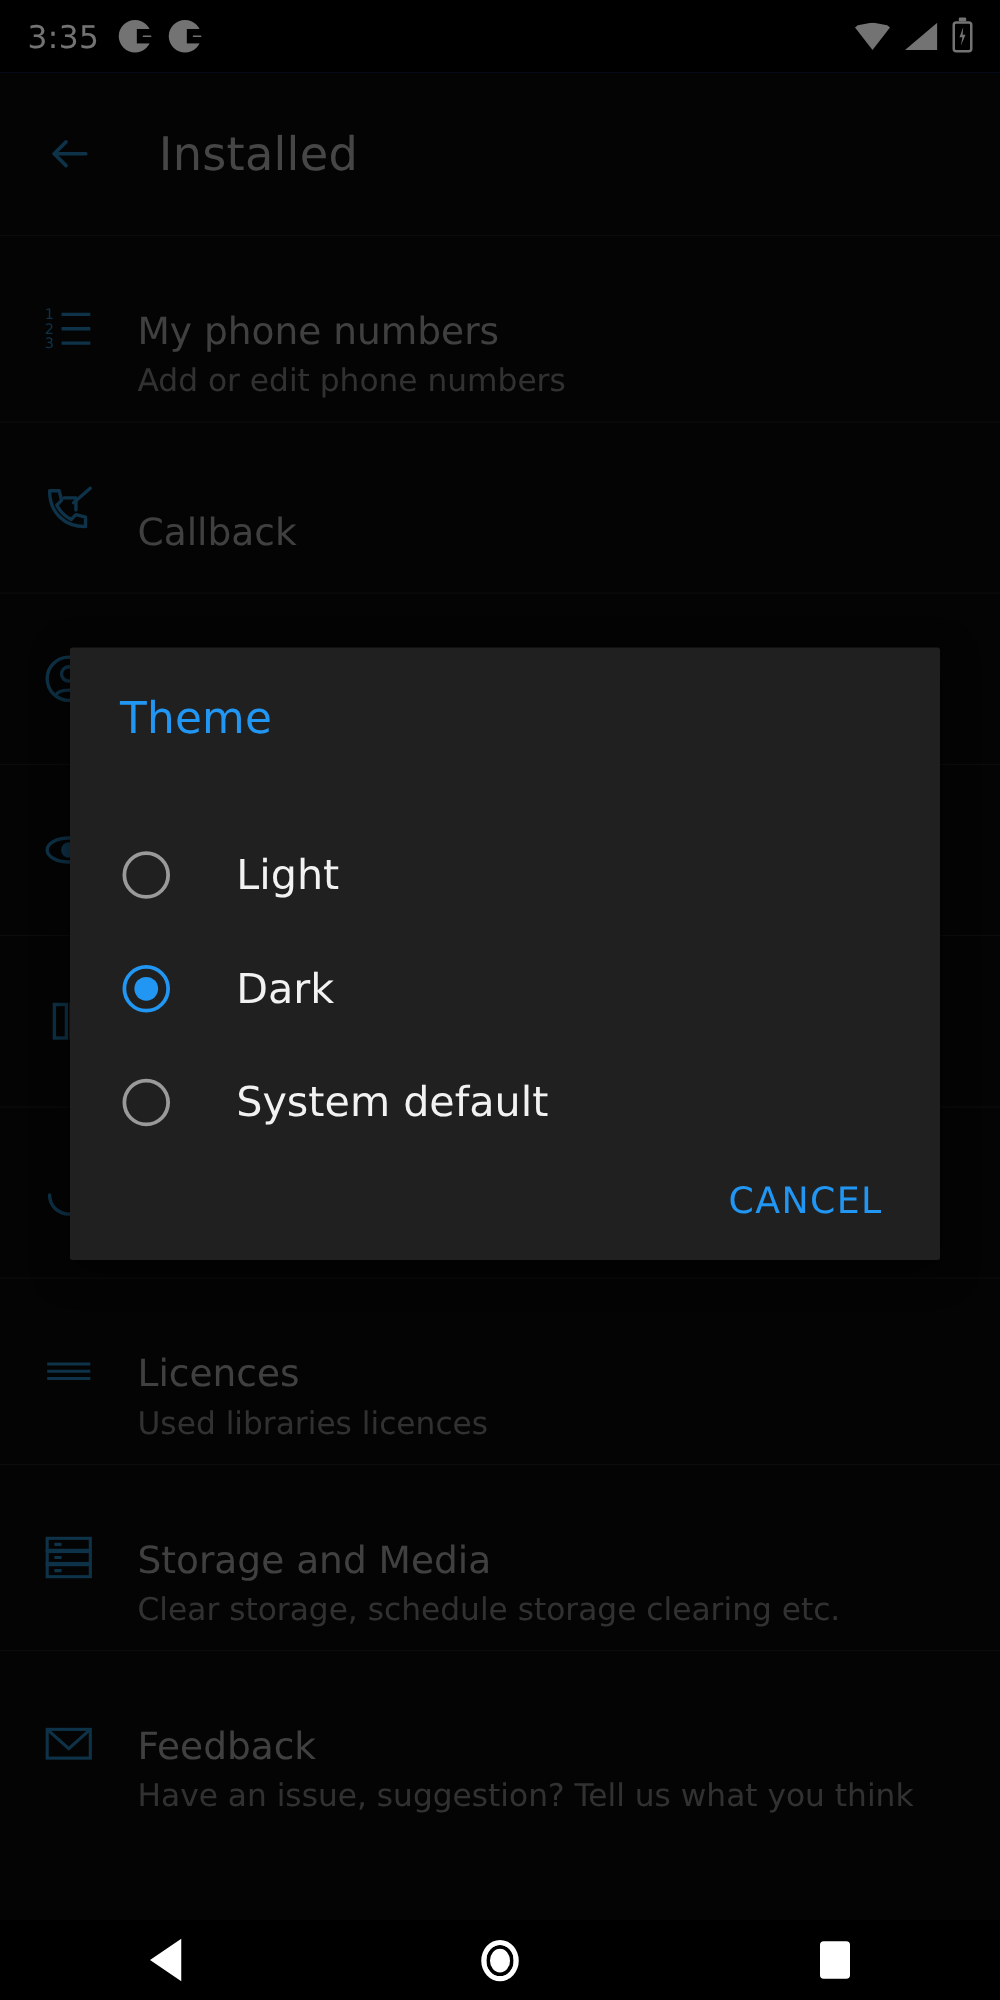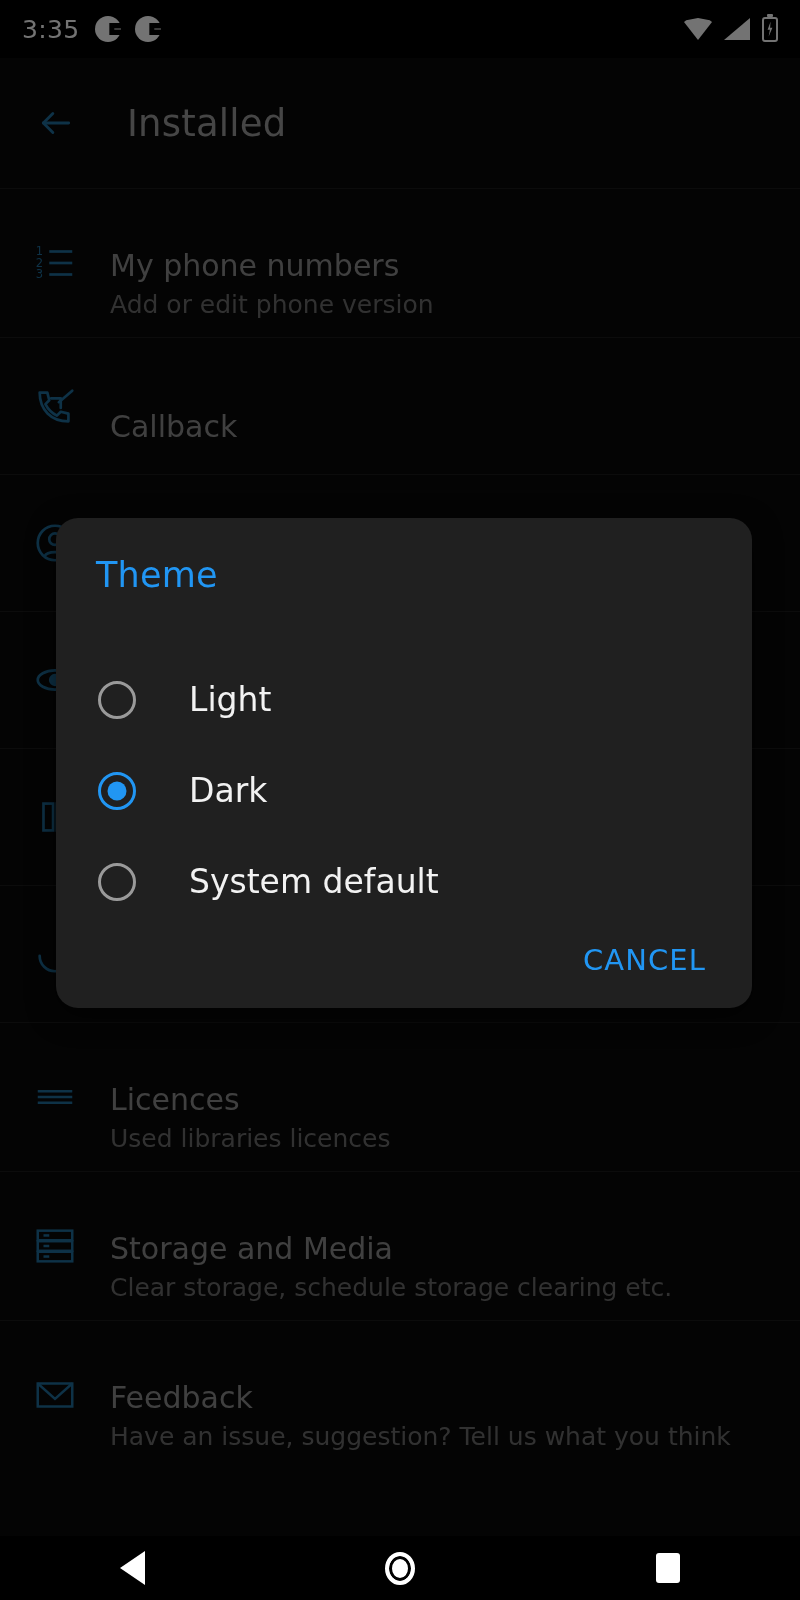--- a/index.html
+++ b/index.html
@@ -93,21 +93,21 @@
   .scrim{
     position:absolute; top:0; left:0; width:800px; height:1536px;
     background:rgba(0,0,0,0.55);
   }
 
   
   .dialog{
     position:absolute; left:56px; top:518px;
     width:696px; height:490px;
     background:#202020;
-    border-radius:22px;
+    border-radius:2px;
     box-shadow:0 8px 28px rgba(0,0,0,.6);
   }
   .dialog-title{
     position:absolute; left:40px; top:37px;
     font-size:35px; color:#2196f3; letter-spacing:.2px;
   }
   .options{ position:absolute; left:0; top:110px; width:100%; }
   .opt-row{
     display:flex; align-items:flex-end; height:91px; padding-left:42px;
   }
@@ -196,21 +196,21 @@
             <line x1="9" y1="6" x2="21" y2="6"></line>
               <line x1="9" y1="12" x2="21" y2="12"></line>
               <line x1="9" y1="18" x2="21" y2="18"></line>
             <text x="2" y="8" font-size="6" fill="currentColor" stroke="none">1</text>
             <text x="2" y="14" font-size="6" fill="currentColor" stroke="none">2</text>
             <text x="2" y="20" font-size="6" fill="currentColor" stroke="none">3</text>
           </svg>
         </div>
         <div class="pref-text">
           <span class="pref-title">My phone numbers</span>
-          <span class="pref-sub">Add or edit phone version</span>
+          <span class="pref-sub">Add or edit phone numbers</span>
         </div>
       </div>
       <div class="divider"></div>
 
       <div class="pref-row">
         <div class="pref-icon">
           <svg viewBox="0 0 24 24" fill="none" stroke="currentColor" stroke-width="1.4" stroke-linecap="round" stroke-linejoin="round">
             <path d="M4 5 C4 14, 10 20, 19 20 L19 16 L15 15 L13 17 C10 15.5 8.5 14 7 11 L9 9 L8 5 Z"></path>
             <line x1="21" y1="4" x2="14" y2="10"></line>
               <polyline points="14,5 14,10 19,10" transform="rotate(180 14.5 9)"></polyline>

